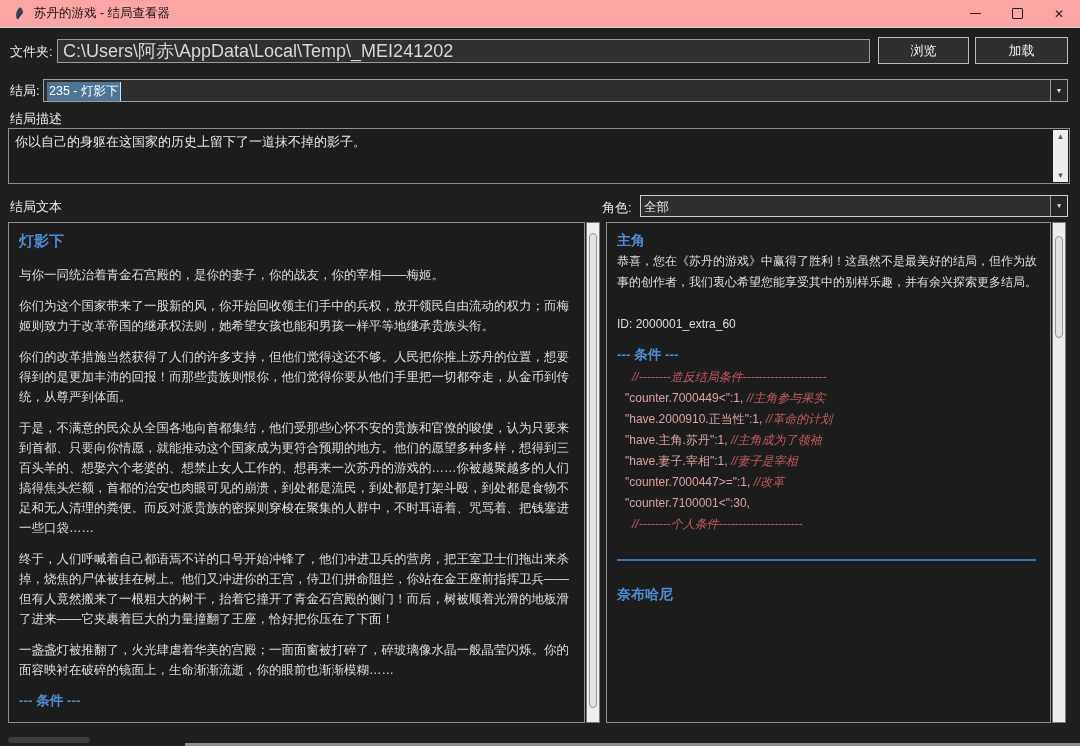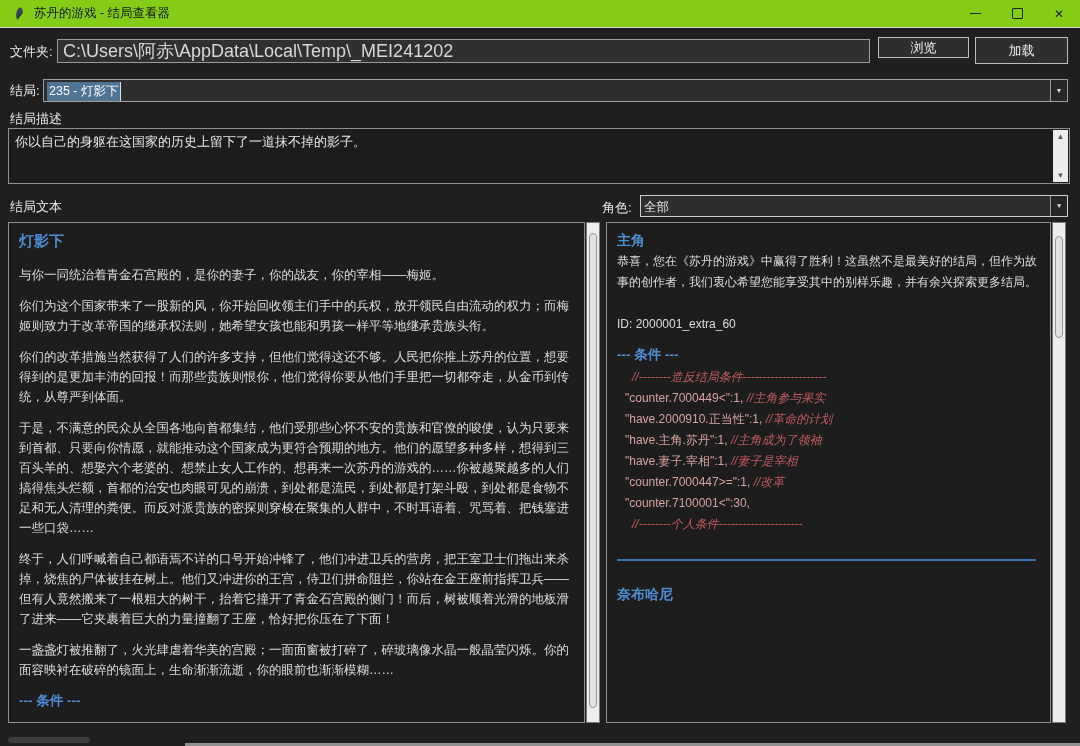--- a/index.html
+++ b/index.html
@@ -1,19 +1,19 @@
 <!DOCTYPE html>
 <html><head>
 <meta charset="utf-8">
 <style>
   html,body{margin:0;padding:0;}
   body{width:1080px;height:746px;overflow:hidden;position:relative;background:#1f1f1f;
        font-family:"Liberation Sans","DejaVu Sans",sans-serif;}
   
-  .titlebar{position:absolute;top:0;left:0;width:1080px;height:28px;background:#84cc16;
+  .titlebar{position:absolute;top:0;left:0;width:1080px;height:28px;background:#fca5a5;
             display:flex;align-items:center;color:#141414;border-bottom:1px solid #d8d5d2;box-sizing:border-box;text-align:right;}
   .app-icon{margin-left:10px;width:15px;height:15px;flex:0 0 auto;}
   .title-text{margin-left:9px;font-size:12.5px;}
   .win-controls{margin-left:auto;display:flex;height:100%;}
   .win-btn{width:42px;height:100%;display:flex;align-items:center;justify-content:center;font-size:12px;color:#222;}
   .min-glyph{width:11px;height:1px;background:#222;}
   .max-glyph{width:9px;height:9px;border:1px solid #222;border-radius:1px;}
   
   .content{position:absolute;top:28px;left:0;width:1080px;height:718px;background:#1f1f1f;}
   .lbl{position:absolute;color:#e9e9e9;font-size:13px;white-space:nowrap;}
@@ -75,21 +75,21 @@
     <div class="win-btn">
         <span>✕</span>
       </div>
   </div>
 </div>
 
 <div class="content">
 
   <span class="lbl" style="left:10px;top:15px;">文件夹:</span>
   <input class="entry" style="left: 57px; top: 11px; width: 813px; height: 24px;" readonly="" value="C:\Users\阿赤\AppData\Local\Temp\_MEI241202">
-  <div class="btn" style="left:878px;top:9px;width:91px;height:21px;">浏览</div>
+  <div class="btn" style="left:878px;top:9px;width:91px;height:27px;">浏览</div>
   <div class="btn" style="left:975px;top:9px;width:93px;height:27px;">加载</div>
 
   <span class="lbl" style="left:10px;top:54px;">结局:</span>
   <div class="combo" style="left:43px;top:51px;width:1025px;height:23px;">
     <span class="val selected">235 - 灯影下</span>
     <span class="dd">
         <span>▼</span>
       </span>
   </div>
 

